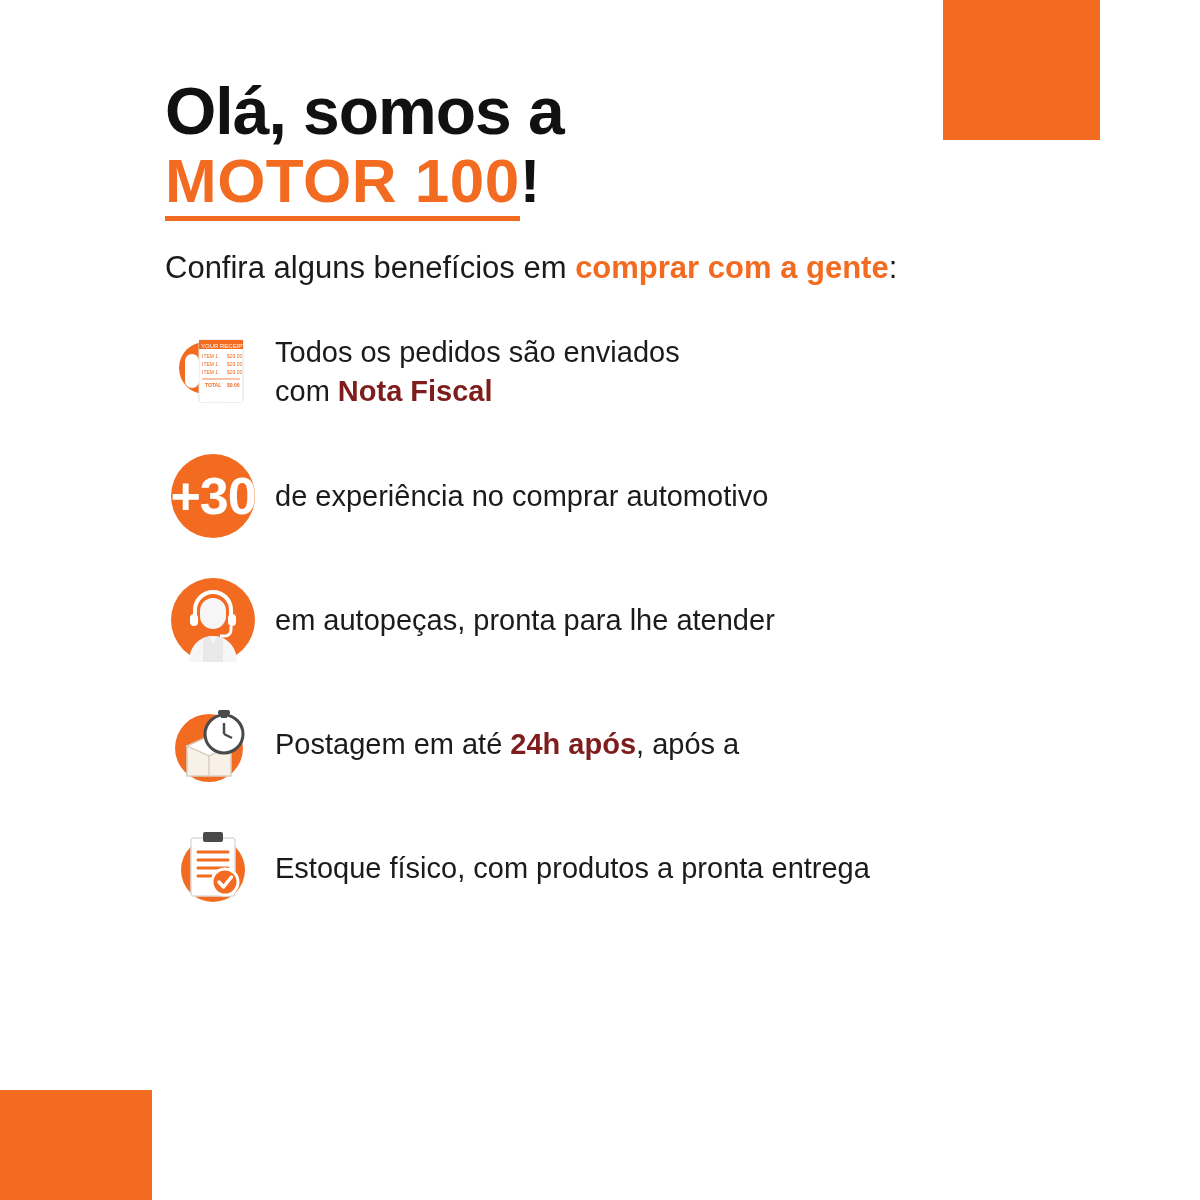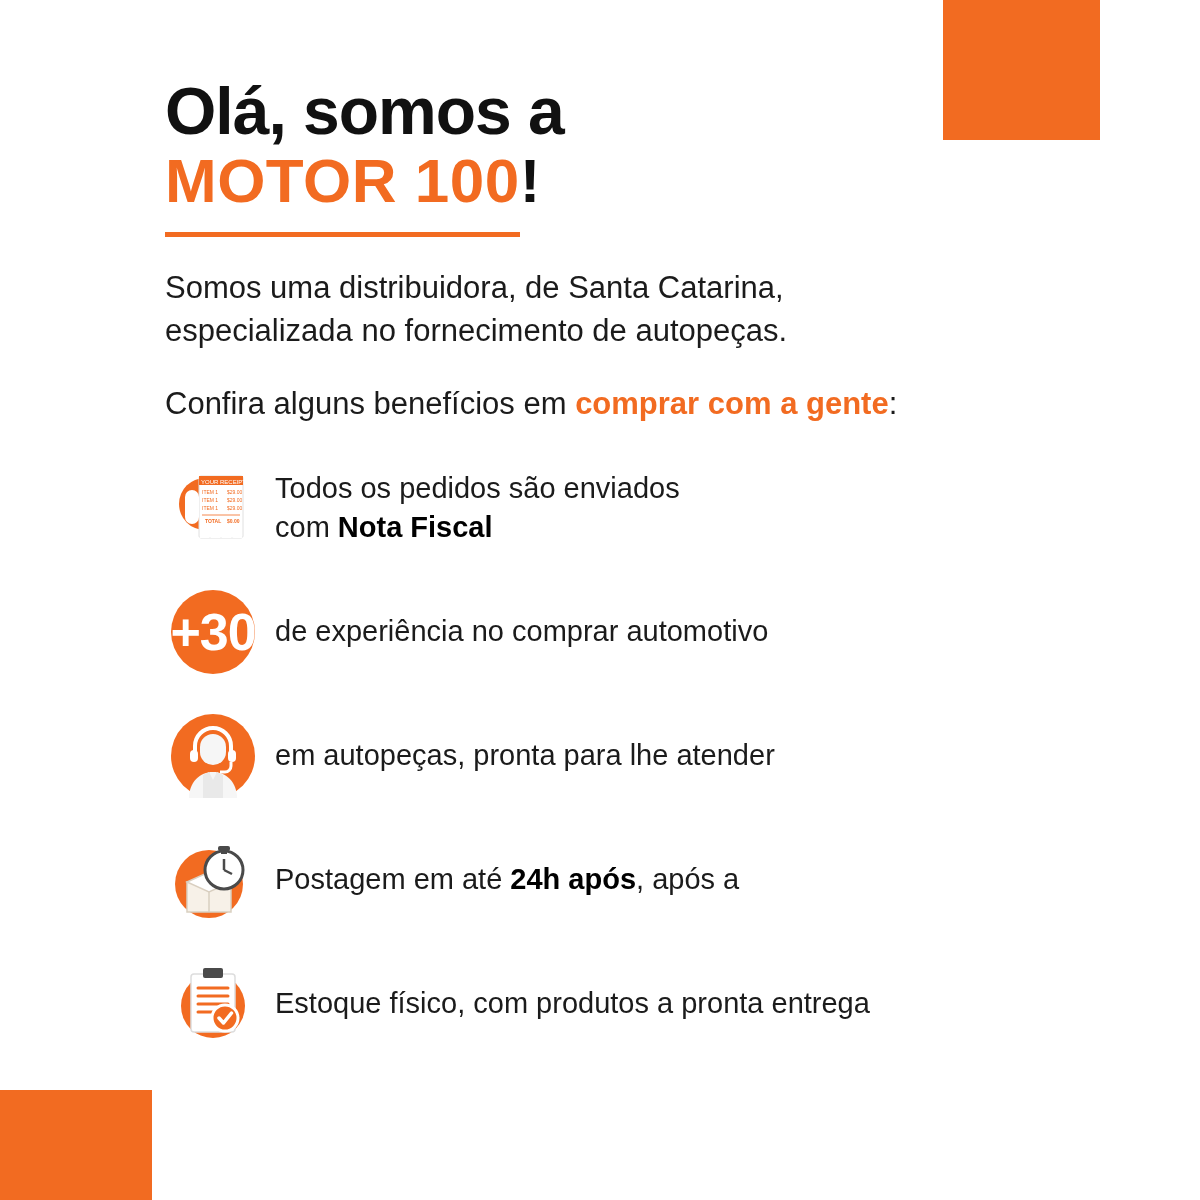--- a/index.html
+++ b/index.html
@@ -60,21 +60,21 @@
     margin: 0 0 4px 0;
     line-height: 1.0;
     white-space: nowrap;
   }
   .headline-2 {
     font-size: 62px;
     font-weight: bold;
     color: #F26B21;
     letter-spacing: 0.5px;
     border-bottom: 5px solid #F26B21;
-    padding-bottom: 20px;
+    padding-bottom: 4px;
     display: inline-block;
   }
   .headline-bang {
     font-size: 62px;
     font-weight: bold;
     color: #111111;
     display: inline-block;
     vertical-align: top;
   }
 
@@ -118,21 +118,21 @@
     display: flex;
     align-items: center;
     justify-content: center;
   }
   .benefit .text {
     font-size: 29px;
     color: #1b1b1b;
     line-height: 1.35;
   }
   .benefit .text .hl {
-    color: #000000;
+    color: #7f1d1d;
     font-weight: bold;
   }
   .benefit .text .line { display: block; }
 
   
   .circle {
     position: absolute;
     left: 6px;
     top: 6px;
     width: 84px;
@@ -166,24 +166,20 @@
   <div class="corner-bottom-left"></div>
 
   <div class="content">
 
     <h1 class="headline-1">Olá, somos a</h1>
 
     <div class="headline-2-wrap">
       <span class="headline-2">MOTOR 100</span><span class="headline-bang">!</span>
     </div>
 
-    <p class="intro">
-      <span class="line">Somos uma distribuidora, de Santa Catarina,</span>
-      <span class="line">especializada no fornecimento de autopeças.</span>
-    </p>
 
     <p class="benefits-lead">
       <span>Confira alguns benefícios em </span><span class="hl">comprar com a gente</span><span>:</span>
     </p>
 
     <div class="benefits">
 
       <div class="benefit">
         <div class="icon">
           <svg width="96" height="96" viewBox="0 0 96 96" aria-hidden="true">

